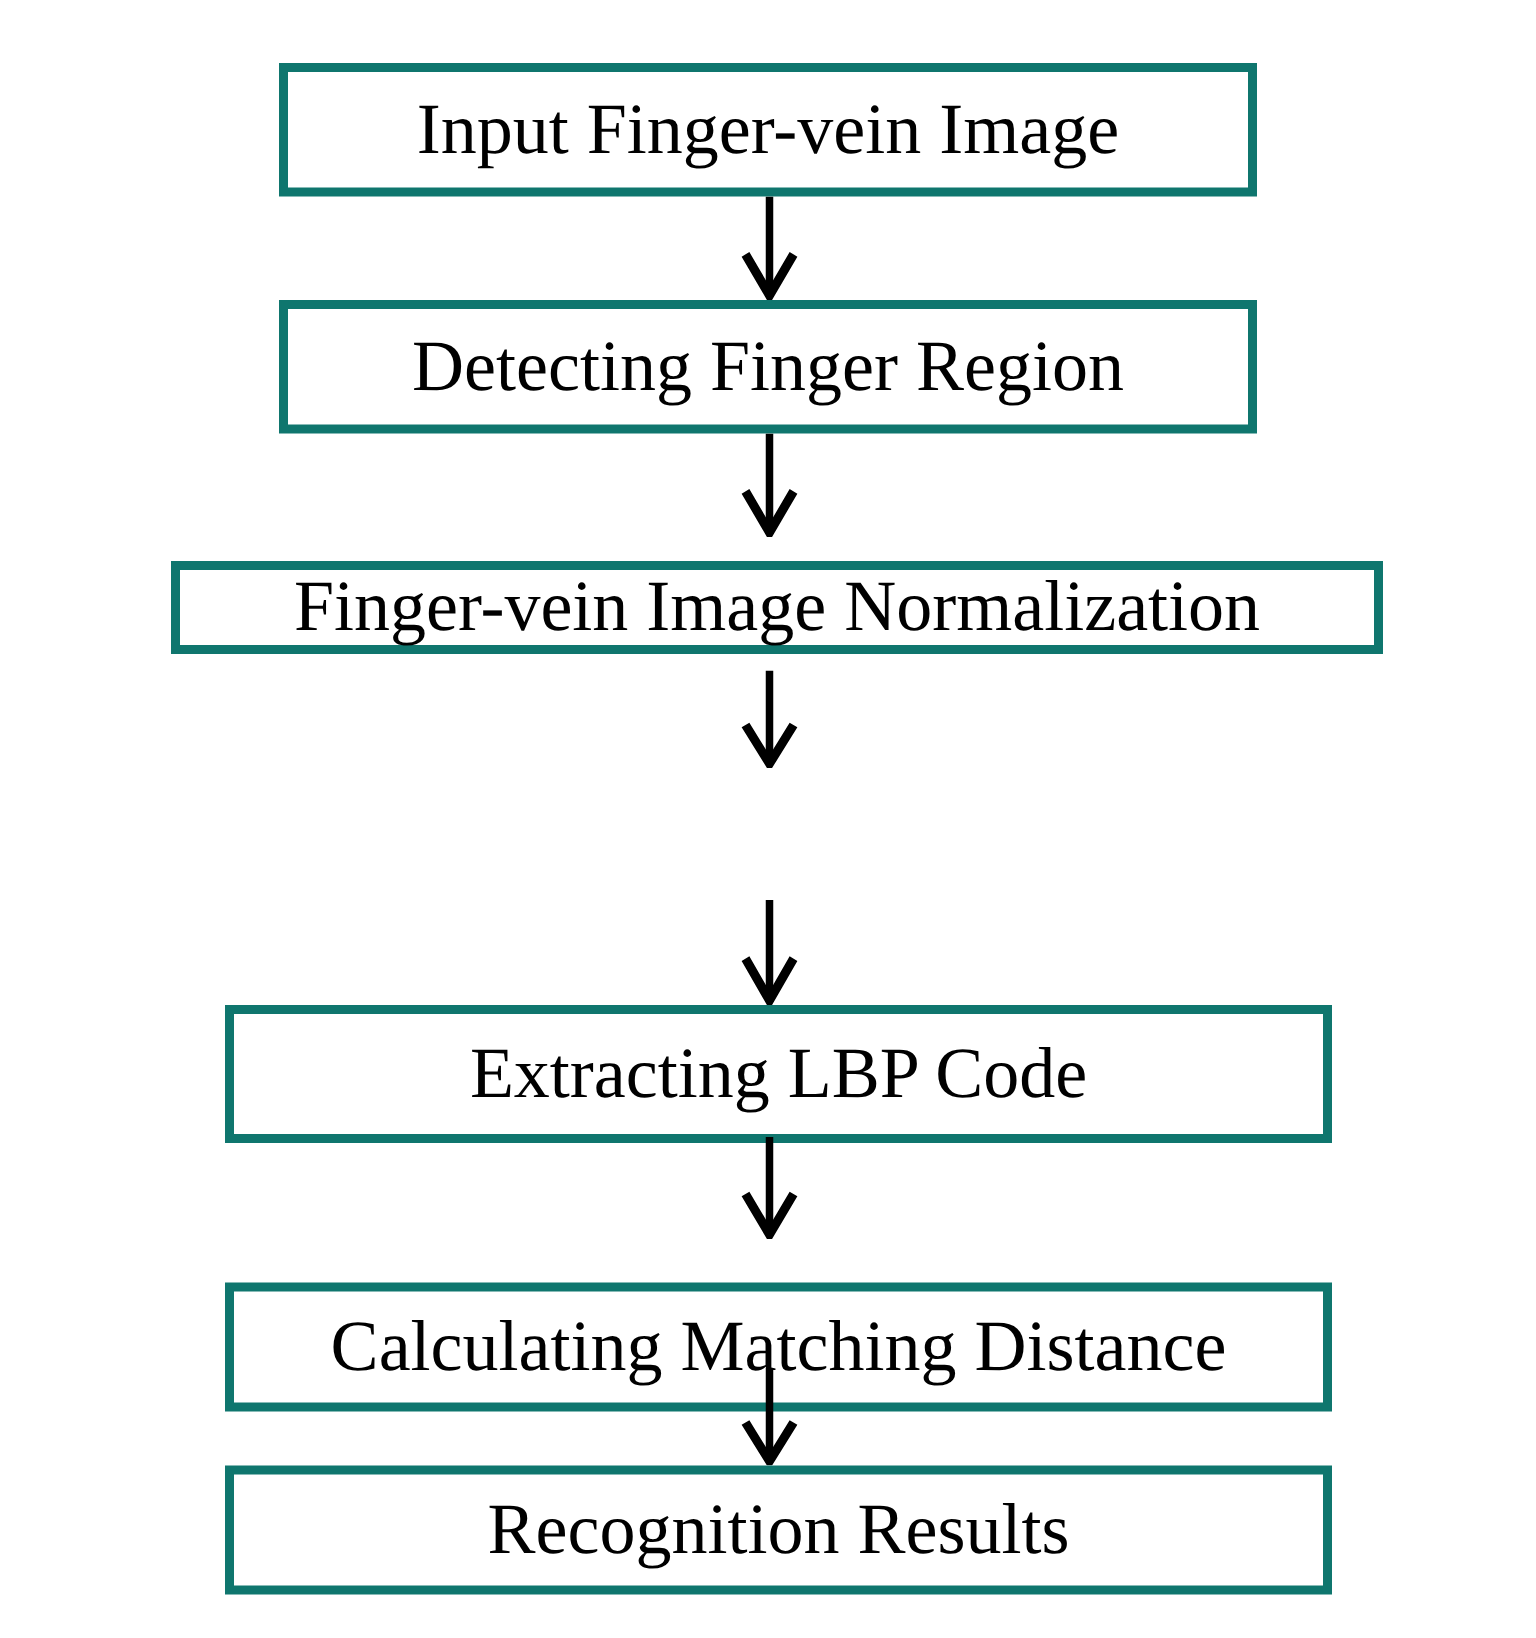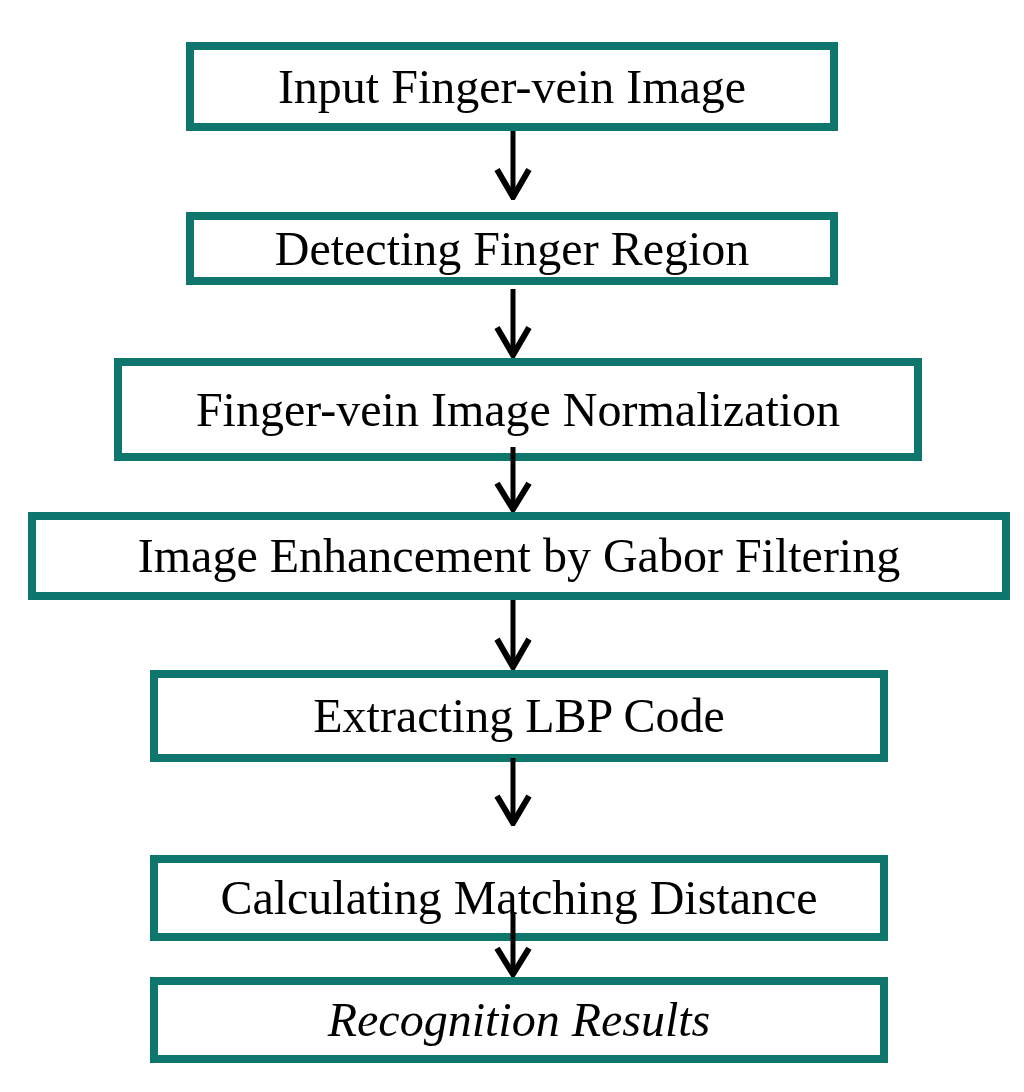--- a/index.html
+++ b/index.html
@@ -10,39 +10,39 @@
   .canvas {
     position: relative;
     width: 1024px;
     height: 1092px;
     background: #ffffff;
     overflow: hidden;
   }
   .node {
     position: absolute;
     box-sizing: border-box;
-    border: 8px solid #0f766e;
+    border: 6px solid #0f766e;
     background: #ffffff;
     color: #000000;
     font-family: "Liberation Serif", "DejaVu Serif", serif;
     font-size: 48px;
     line-height: 1;
     display: flex;
     align-items: center;
     justify-content: center;
     text-align: center;
     white-space: nowrap;
   }
   .box1 { left: 186px; top: 42px;  width: 652px; height: 89px; }
-  .box2 { left: 186px; top: 200px; width: 652px; height: 73px; margin-top: 12px; }
-  .box3 { left: 114px; top: 358px; width: 808px; height: 103px; }
+  .box2 { left: 186px; top: 200px; width: 652px; height: 89px; }
+  .box3 { left: 114px; top: 374px; width: 808px; height: 62px; }
   .box4 { left: 28px;  top: 512px; width: 982px; height: 88px; }
   .box5 { left: 150px; top: 670px; width: 738px; height: 92px; }
   .box6 { left: 150px; top: 826px; width: 738px; height: 86px; margin-top: 29px; }
-  .box7 { left: 150px; top: 977px; width: 738px; height: 86px; font-style: italic; }
+  .box7 { left: 150px; top: 977px; width: 738px; height: 86px; }
 
   .arrow {
     position: absolute;
     left: 489px;
     width: 48px;
     display: block;
   }
   .a1 { top: 131px; height: 69px; }
   .a2 { top: 289px; height: 69px; }
   .a3 { top: 447px; height: 65px; }
@@ -69,21 +69,20 @@
     <polyline points="8,38 24,65 40,38" fill="none" stroke-width="6" stroke="#000000"></polyline>
   </svg>
 
   <div class="node box3">Finger-vein Image Normalization</div>
 
   <svg class="arrow a3" viewBox="0 0 48 68" preserveAspectRatio="none" xmlns="http://www.w3.org/2000/svg">
     <line x1="24" y1="0" x2="24" y2="64" stroke-width="5" stroke="#000000"></line>
     <polyline points="8,38 24,65 40,38" fill="none" stroke-width="6" stroke="#000000"></polyline>
   </svg>
 
-  <div class="node box4">Image Enhancement by Gabor Filtering</div>
 
   <svg class="arrow a4" viewBox="0 0 48 68" preserveAspectRatio="none" xmlns="http://www.w3.org/2000/svg">
     <line x1="24" y1="0" x2="24" y2="64" stroke-width="5" stroke="#000000"></line>
     <polyline points="8,38 24,65 40,38" fill="none" stroke-width="6" stroke="#000000"></polyline>
   </svg>
 
   <div class="node box5">Extracting LBP Code</div>
 
   <svg class="arrow a5" viewBox="0 0 48 68" preserveAspectRatio="none" xmlns="http://www.w3.org/2000/svg">
     <line x1="24" y1="0" x2="24" y2="64" stroke-width="5" stroke="#000000"></line>

